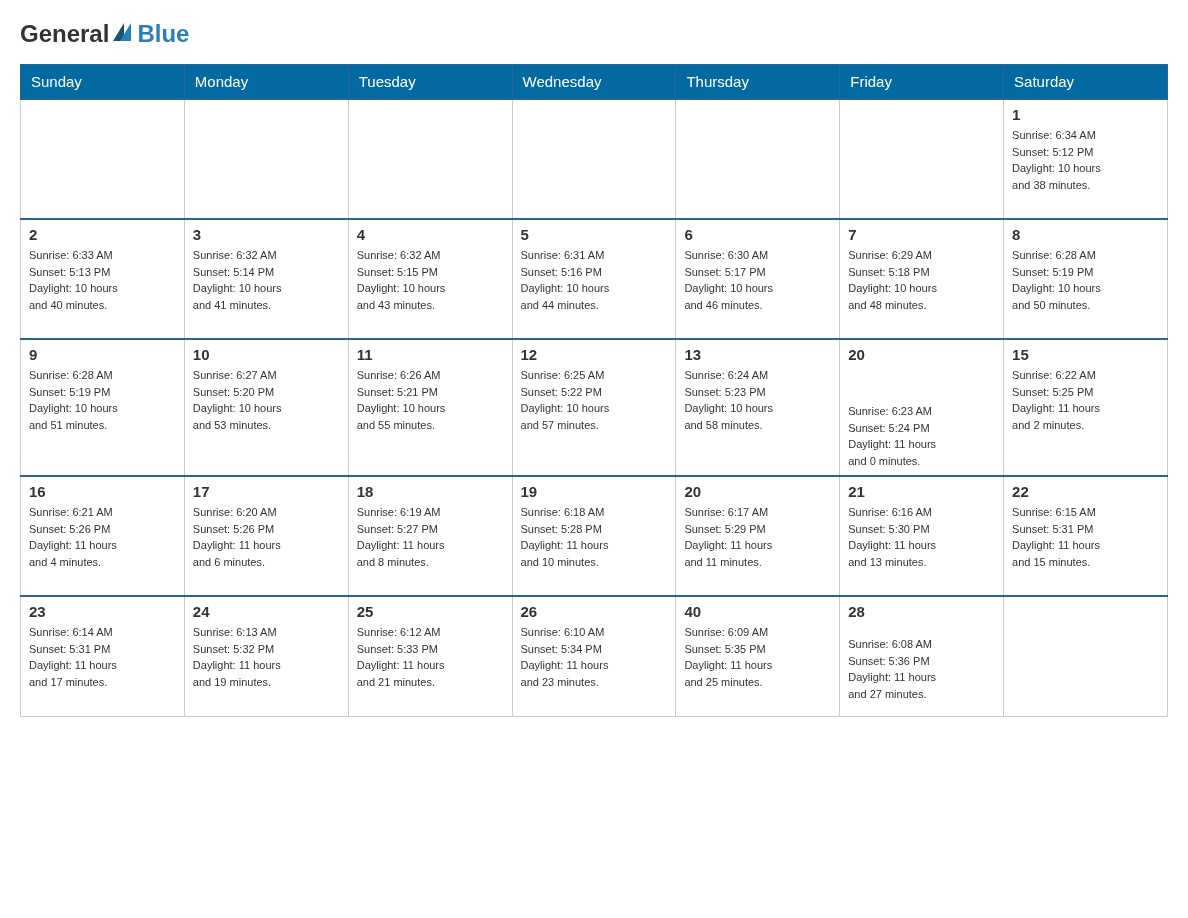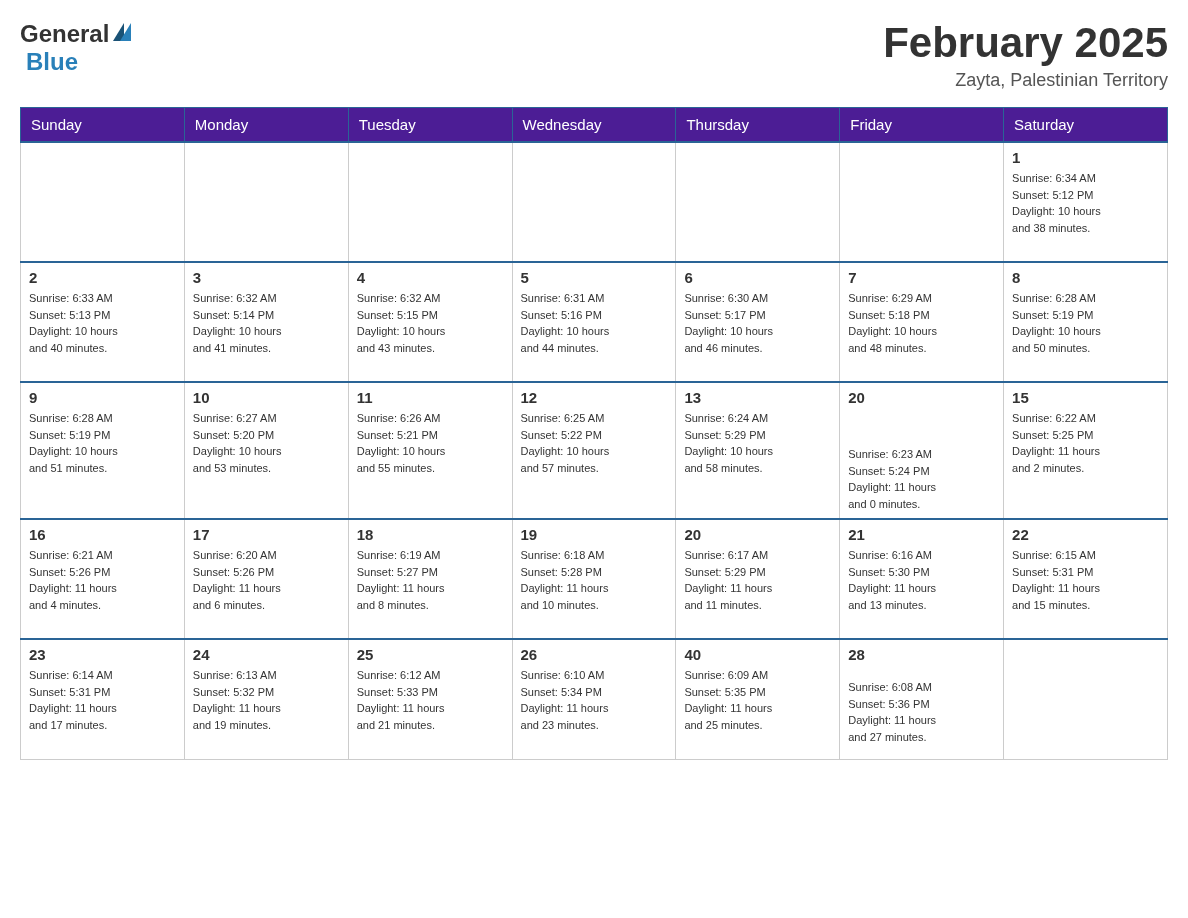--- a/index.html
+++ b/index.html
@@ -30,21 +30,21 @@
       font-size: 18px;
       color: #555;
       margin-top: 4px;
     }
     .calendar {
       width: 100%;
       border-collapse: collapse;
       border: 1px solid #ccc;
     }
     .calendar th {
-      background-color: #4c1d95;
+      background-color: #0369a1;
       color: #fff;
       text-align: left;
       padding: 8px 10px;
       font-size: 15px;
       font-weight: normal;
       border: 1px solid #2a6496;
     }
     .calendar td {
       vertical-align: top;
       border: 1px solid #ccc;
@@ -66,21 +66,21 @@
       line-height: 1.5;
     }
     .empty-cell {
       background: #fff;
     }
     tr.week-row td {
       border-top: 2px solid #2a6496;
     }
     .logo-container {
       display: flex;
-      flex-direction: column;
+      flex-direction: row;
       align-items: flex-start;
     }
     .logo-line1 {
       display: flex;
       align-items: center;
     }
     .logo-line2 {
       display: flex;
       align-items: center;
       margin-left: 2px;
@@ -114,24 +114,20 @@
       <span style="font-size:24px;font-weight:bold;color:#333;">General</span>
       <div class="triangle-wrapper">
         <div class="tri1"></div>
         <div class="tri2"></div>
       </div>
     </div>
     <div class="logo-line2">
       <span style="font-size:24px;font-weight:bold;color:#2980b9;margin-left:4px;">Blue</span>
     </div>
   </div>
-  <div class="header-right">
-    <div class="month-title">February 2025</div>
-    <div class="location-title">Zayta, Palestinian Territory</div>
-  </div>
 </div>
 
 <table class="calendar">
   <thead>
     <tr>
     <th>Sunday</th>
         <th>Monday</th>
         <th>Tuesday</th>
         <th>Wednesday</th>
         <th>Thursday</th>
@@ -231,21 +227,21 @@
         <td>
           <span class="day-number">12</span>
           <div class="day-info" style="white-space: pre-line;">Sunrise: 6:25 AM
 Sunset: 5:22 PM
 Daylight: 10 hours
 and 57 minutes.</div>
         </td>
         <td>
           <span class="day-number">13</span>
           <div class="day-info" style="white-space: pre-line;">Sunrise: 6:24 AM
-Sunset: 5:29 PM
+Sunset: 5:23 PM
 Daylight: 10 hours
 and 58 minutes.</div>
         </td>
         <td>
           <span class="day-number">20</span>
           <div class="day-info" style="white-space: pre-line; margin-top: 40px;">Sunrise: 6:23 AM
 Sunset: 5:24 PM
 Daylight: 11 hours
 and 0 minutes.</div>
         </td>

